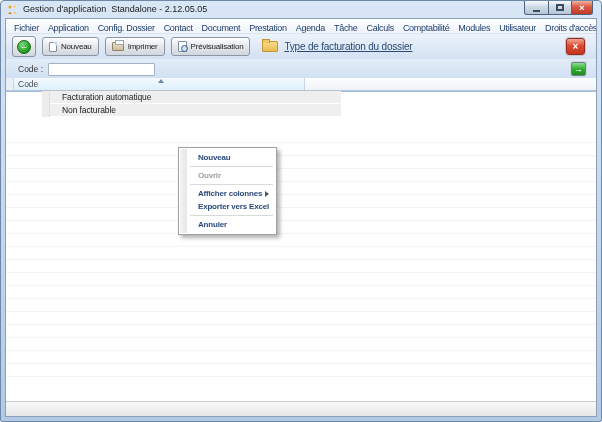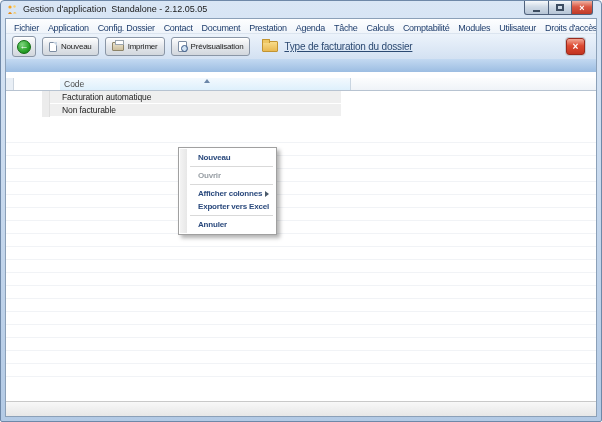--- a/index.html
+++ b/index.html
@@ -81,21 +81,21 @@
     background:linear-gradient(#8edc8e,#2fae2f 50%,#1d8c1d);
     box-shadow:0 0 0 1px #cfd7e0; color:#fff; font-size:9px; font-weight:bold;
     display:flex; align-items:center; justify-content:center; line-height:1; cursor:pointer; }
   
   .blue-band{ height:13px; background:linear-gradient(#c3d9f1,#9cbde2); }
   
   .grid-header{ height:13px; display:flex; border-bottom:1px solid #b7c3d1; }
   .header-gutter{ width:8px; background:#e9eff6; border-right:1px solid #ccd5df; }
   .header-code{ width:291px; position:relative; padding-left:4px;
     background:linear-gradient(#f3f9fe,#def0fc); border-right:1px solid #c9d5e1;
-    font-size:8.5px; color:#4a4a4a; line-height:13px;margin-left:46px; }
+    font-size:8.5px; color:#4a4a4a; line-height:13px; }
   .sort-asc{ position:absolute; left:144px; top:1px; width:0; height:0;
     border-left:3px solid transparent; border-right:3px solid transparent;
     border-bottom:4px solid #6b86a8; }
   .header-rest{ flex:1; background:linear-gradient(#fcfdfe,#eff3f8); }
   .grid-body{ position:absolute; left:0; right:0; top:0; bottom:16px;padding-left:36px; }
   .grid-row{ height:13px; display:flex; cursor:default; }
   .row-gutter{ width:8px; background:#ececec; border-right:1px solid #dedede; }
   .row-cell{ width:291px; background:#efefef; border-bottom:1px solid #fff;
     padding-left:12px; font-size:8.5px; letter-spacing:-0.1px; color:#222; line-height:12px;
     white-space:nowrap; overflow:hidden; }
@@ -183,20 +183,27 @@
         <span class="preview-icon"></span>
         <span>Prévisualisation</span>
       </button>
       <span class="folder-icon"></span>
       <a class="tb-link">Type de facturation du dossier</a>
       <div class="tb-close">
         <span>×</span>
       </div>
     </div>
 
+    <div class="filter-row">
+      <span class="filter-label">Code :</span>
+      <input class="code-input" type="text" value="" style="">
+      <div class="go-btn">
+        <span>→</span>
+      </div>
+    </div>
 
     <div class="blue-band"></div>
 
     <div class="grid-wrap">
       <div class="grid-header">
         <div class="header-gutter"></div>
         <div class="header-code">
           <span>Code</span>
           <span class="sort-asc"></span>
         </div>

